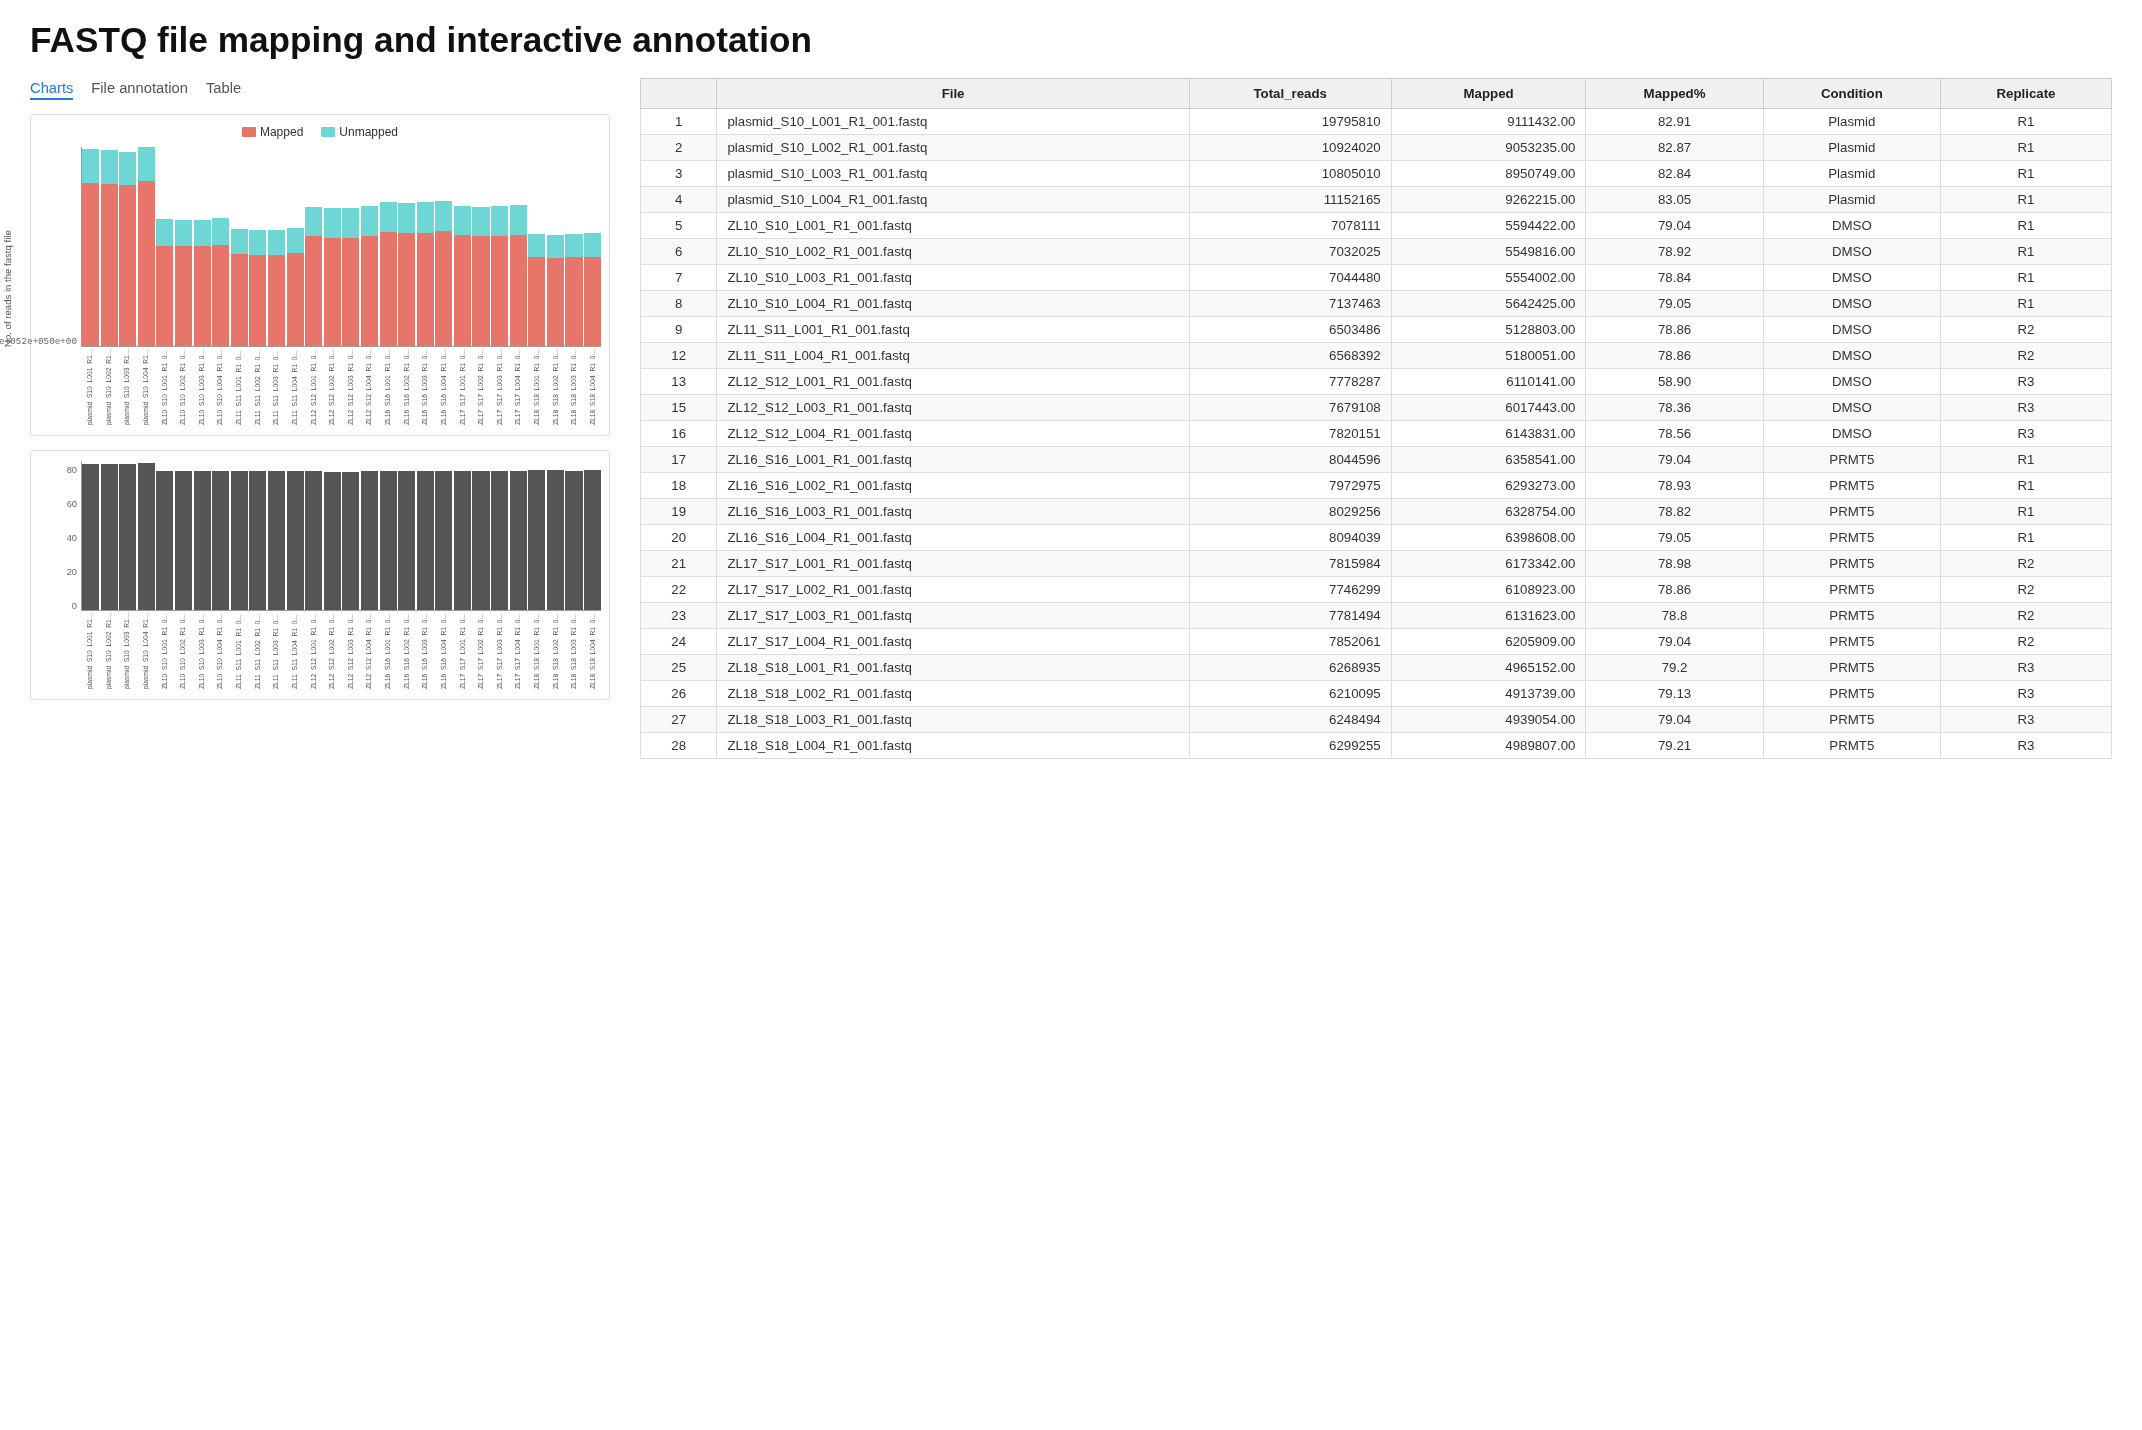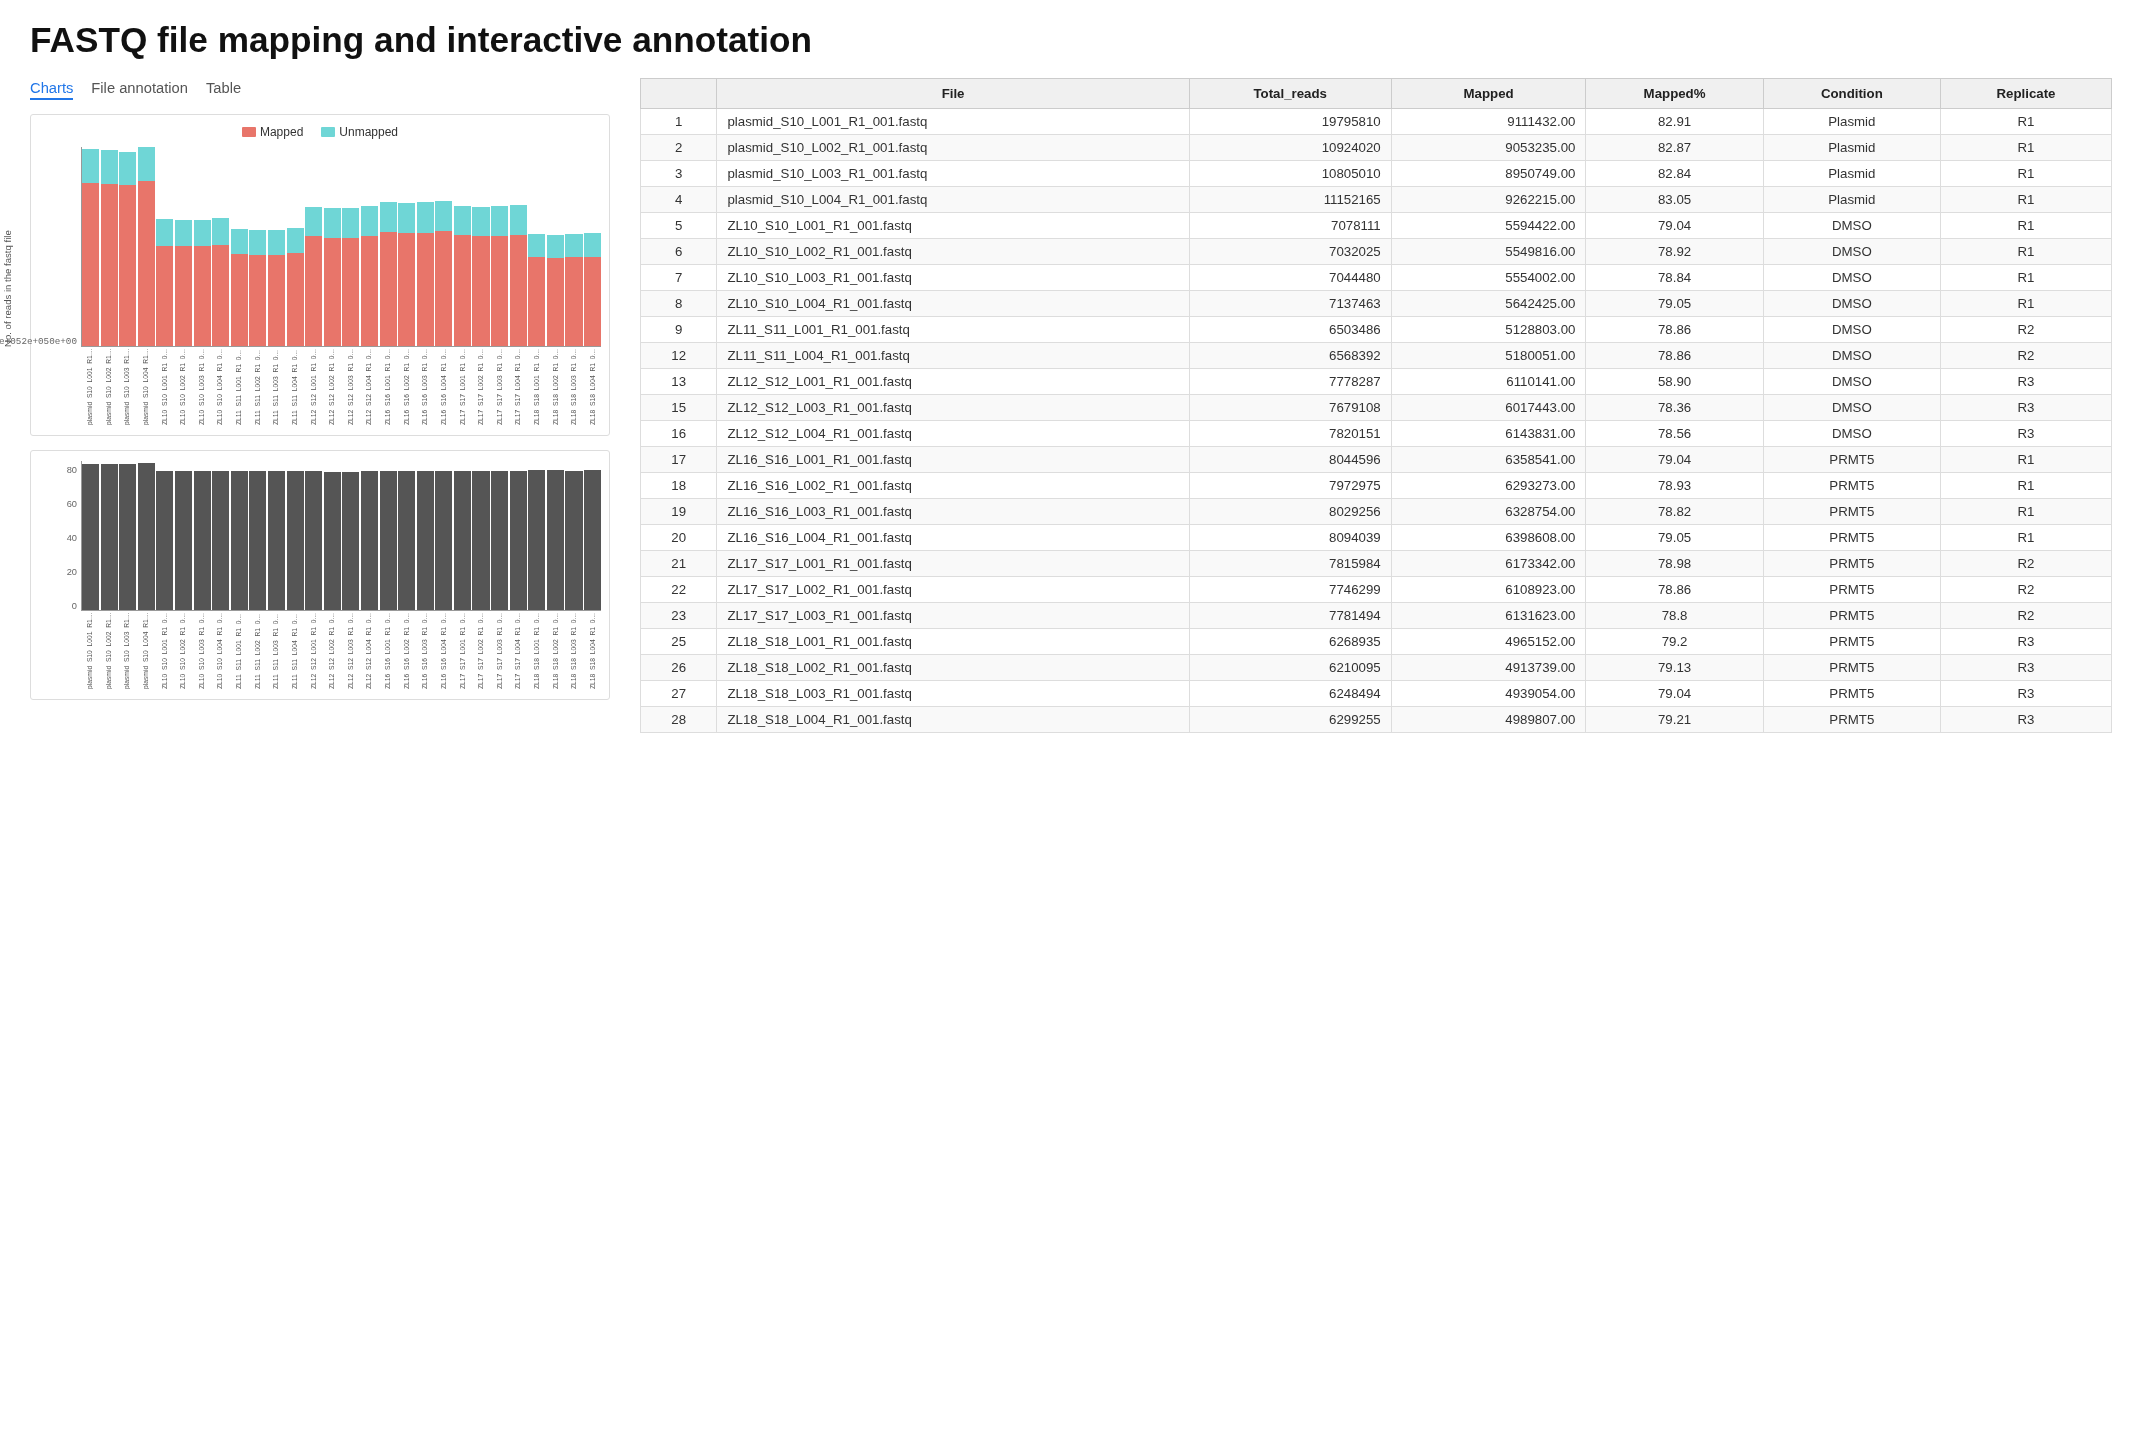--- a/index.html
+++ b/index.html
@@ -715,20 +715,29 @@
           <tr>
             <td>23</td>
             <td class="file-col">ZL17_S17_L003_R1_001.fastq</td>
             <td class="num-col">7781494</td>
             <td class="num-col">6131623.00</td>
             <td>78.8</td>
             <td>PRMT5</td>
             <td>R2</td>
           </tr>
           <tr>
+            <td>24</td>
+            <td class="file-col">ZL17_S17_L004_R1_001.fastq</td>
+            <td class="num-col">7852061</td>
+            <td class="num-col">6205909.00</td>
+            <td>79.04</td>
+            <td>PRMT5</td>
+            <td>R2</td>
+          </tr>
+          <tr>
             <td>25</td>
             <td class="file-col">ZL18_S18_L001_R1_001.fastq</td>
             <td class="num-col">6268935</td>
             <td class="num-col">4965152.00</td>
             <td>79.2</td>
             <td>PRMT5</td>
             <td>R3</td>
           </tr>
           <tr>
             <td>26</td>

